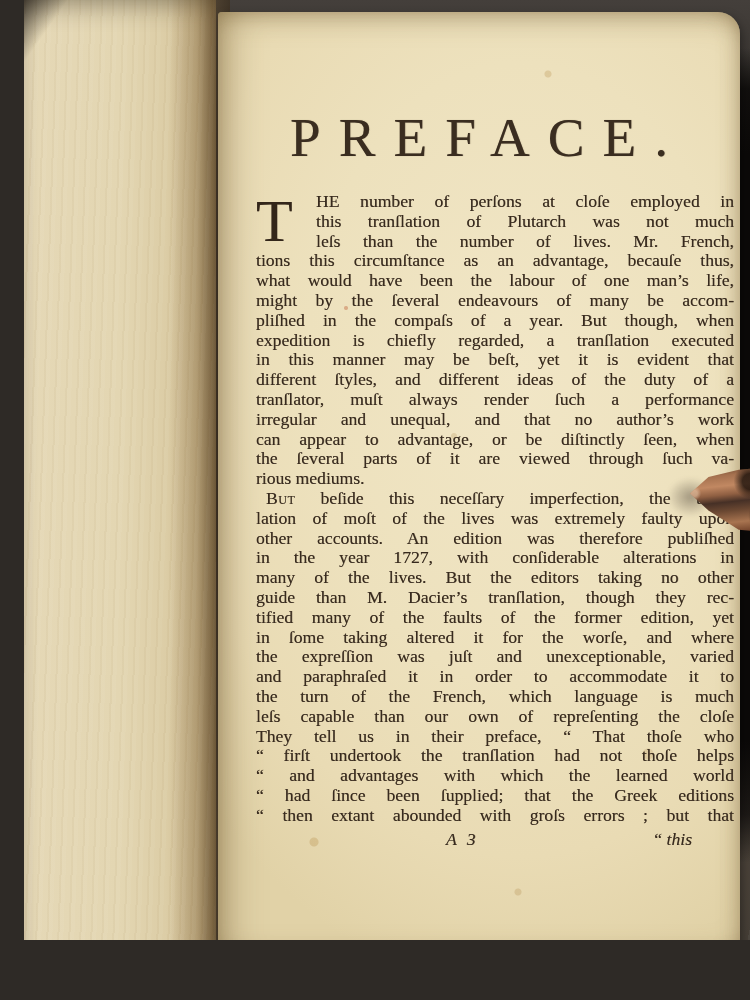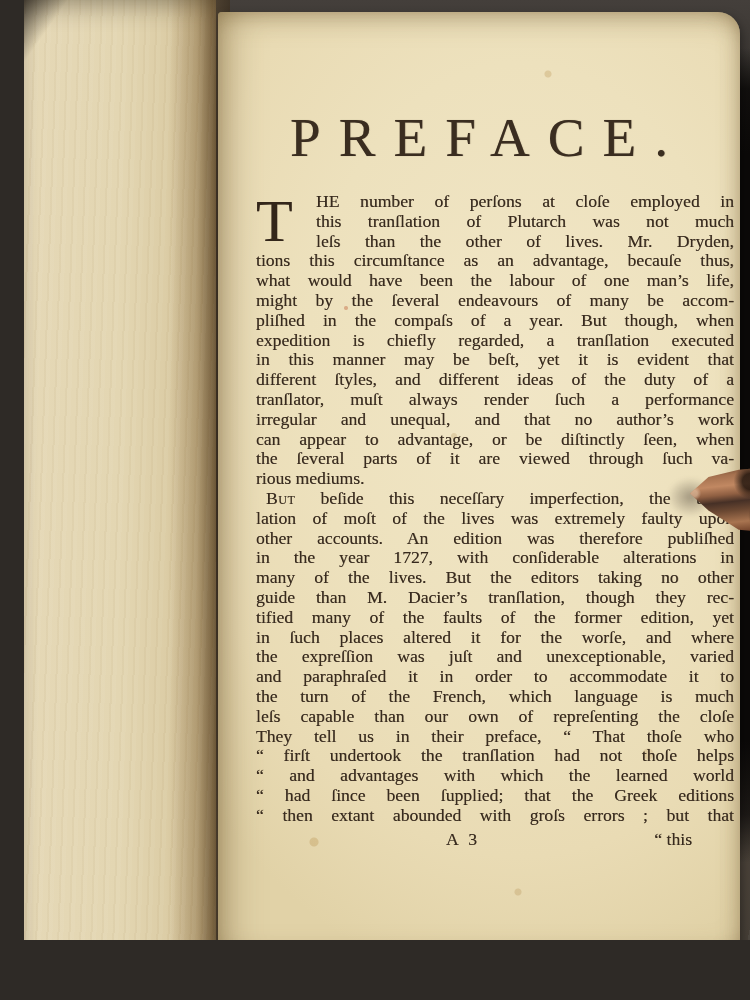--- a/index.html
+++ b/index.html
@@ -127,20 +127,21 @@
     position: absolute; left: 0; top: 4px;
     font-size: 60px; line-height: 50px;
     color: #33261a;
   }
   .lead { font-variant: small-caps; letter-spacing: 0.5px; }
   .footer-row {
     display: flex;
     margin-top: 3px;
     line-height: 20px;
     height: 20px;
+    font-style: italic;
   }
   .signature { margin-left: 190px; letter-spacing: 3px; }
   .catchword { margin-left: auto; margin-right: 42px; }
   
   .nib-shadow {
     position: absolute; left: 643px; top: 477px;
     width: 38px; height: 40px; z-index: 4;
     background: radial-gradient(ellipse at 62% 50%,
       rgba(70,60,50,0.45) 0%, rgba(70,60,50,0) 70%);
     filter: blur(2px);
@@ -173,21 +174,21 @@
   <div class="book-page">
 
     <div class="title">PREFACE.</div>
 
     <div class="text">
 
       <div class="dc-row">
         <span class="dropcap">T</span>
         <div class="line">HE number of perſons at cloſe employed in</div>
         <div class="line">this tranſlation of Plutarch was not much</div>
-        <div class="line">leſs than the other of lives.  Mr. Dryden,</div>
+        <div class="line">leſs than the number of lives.  Mr. French,</div>
       </div>
 
       <div>
         <div class="line">tions this circumſtance as an advantage, becauſe thus,</div>
         <div class="line">what would have been the labour of one man’s life,</div>
         <div class="line">might by the ſeveral endeavours of many be accom-</div>
         <div class="line">pliſhed in the compaſs of a year.  But though, when</div>
         <div class="line">expedition is chiefly regarded, a tranſlation executed</div>
         <div class="line">in this manner may be beſt, yet it is evident that</div>
         <div class="line">different ſtyles, and different ideas of the duty of a</div>
@@ -199,21 +200,21 @@
       </div>
 
       <div>
         <div class="line indent"><span class="lead">But</span><span> beſide this neceſſary imperfection, the tranſ-</span></div>
         <div class="line">lation of moſt of the lives was extremely faulty upon</div>
         <div class="line">other accounts.  An edition was therefore publiſhed</div>
         <div class="line">in the year 1727, with conſiderable alterations in</div>
         <div class="line">many of the lives.  But the editors taking no other</div>
         <div class="line">guide than M. Dacier’s tranſlation, though they rec-</div>
         <div class="line">tified many of the faults of the former edition, yet</div>
-        <div class="line">in ſuch places altered it for the worſe, and where</div>
+        <div class="line">in ſome taking altered it for the worſe, and where</div>
         <div class="line">the expreſſion was juſt and unexceptionable, varied</div>
         <div class="line">and paraphraſed it in order to accommodate it to</div>
         <div class="line">the turn of the French, which language is much</div>
         <div class="line">leſs capable than our own of repreſenting the cloſe</div>
         <div class="line">They tell us in their preface, “ That thoſe who</div>
         <div class="line">“ firſt undertook the tranſlation had not thoſe helps</div>
         <div class="line">“ and advantages with which the learned world</div>
         <div class="line">“ had ſince been ſupplied; that the Greek editions</div>
         <div class="line">“ then extant abounded with groſs errors ; but that</div>
       </div>

